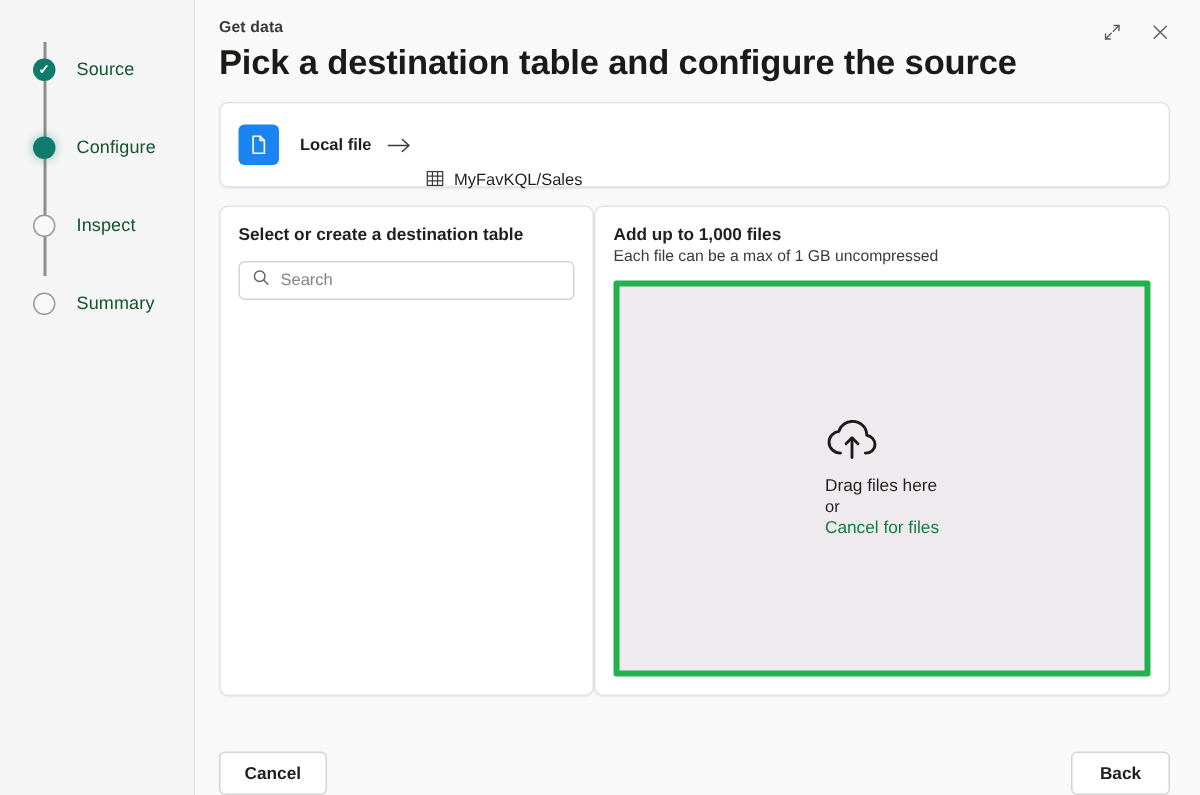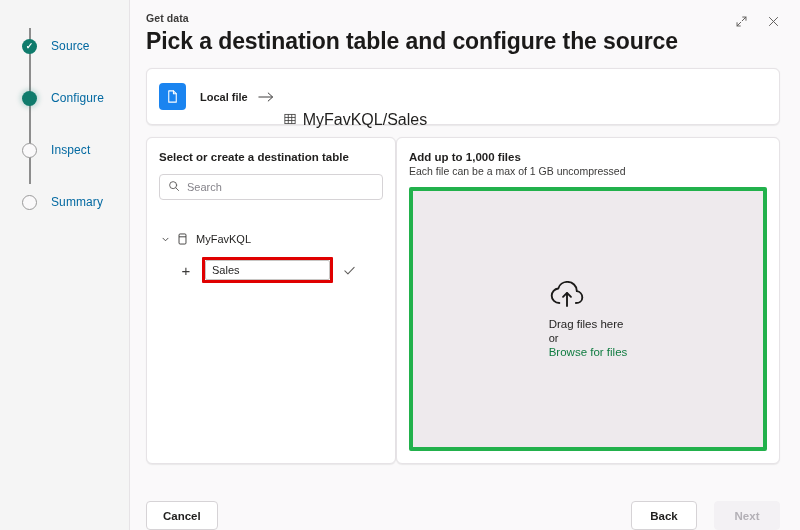--- a/index.html
+++ b/index.html
@@ -68,21 +68,21 @@
     left: 7px;
     top: 8px;
     width: 1.6px;
     height: 156px;
     background: #8d8d8d;
     z-index: 1;
   }
   .step-label {
     margin-left: 14px;
     font-size: 12px;
-    color: #0369a1;
+    color: #14532d;
     letter-spacing: .1px;
     white-space: nowrap;
   }
 
   
   .main {
     flex: 1 1 auto;
     position: relative;
     padding: 12px 20px 0 16px;
     display: flex;
@@ -142,21 +142,21 @@
     font-weight: bold;
     color: #201f1e;
   }
   .crumb-arrow {
     margin: 0 10px;
     color: #3b3a39;
     display: flex; align-items: center;
   }
   .crumb-tbl {
     display: flex; align-items: center; gap: 7px;
-    font-size: 16px;
+    font-size: 11px;
     color: #201f1e;
     margin-top: 47px;
   }
 
   
   .cols {
     display: flex;
     gap: 0;
     margin-top: 12px;
     flex: 1 1 auto;
@@ -192,21 +192,21 @@
   
   .search {
     height: 26px;
     border: 1px solid #d6d3d6;
     border-radius: 4px;
     background: #fff;
     display: flex;
     align-items: center;
     padding: 0 8px;
     gap: 7px;
-    margin-bottom: 28px;
+    margin-bottom: 16px;
   }
   .search input {
     border: 0; outline: 0;
     font-family: "Liberation Sans", sans-serif;
     font-size: 11px;
     color: #605e5c;
     background: transparent;
     width: 100%;
   }
   .search input::placeholder { color: #85838a; }
@@ -403,74 +403,45 @@
         <div class="search">
           <span>
             <svg width="12" height="12" viewBox="0 0 14 14" fill="none" stroke="#605e5c" stroke-width="1.1" stroke-linecap="round">
               <circle cx="6" cy="6" r="4.1"></circle>
                 <path d="M9.2 9.2l3.1 3.1"></path>
             </svg>
           </span>
           <input type="text" placeholder="Search" style="">
         </div>
 
-        <div class="tree">
-          <div class="tree-row">
-            <span class="chev">
-              <svg width="9" height="9" viewBox="0 0 12 12" fill="none" stroke="#3b3a39" stroke-width="1.15" stroke-linecap="round" stroke-linejoin="round">
-                <path d="M2.6 4.3L6 7.7l3.4-3.4"></path>
-              </svg>
-            </span>
-            <span class="db-ico">
-              <svg width="11" height="12" viewBox="0 0 12 13" fill="none" stroke="#3b3a39" stroke-width="1">
-                <rect x="2.2" y="1" width="7.6" height="11" rx="1.2"></rect>
-                <path d="M2.2 4.1h7.6"></path>
-              </svg>
-            </span>
-            <span class="tree-lbl">MyFavKQL</span>
-          </div>
-
-          <div class="tree-child">
-            <span class="plus">+</span>
-            <span class="redbox">
-              <input class="name-input" type="text" value="Sales" style="">
-            </span>
-            <span class="ok-check">
-              <svg width="13" height="13" viewBox="0 0 14 14" fill="none" stroke="#605e5c" stroke-width="1.1" stroke-linecap="round" stroke-linejoin="round">
-                <path d="M2 7.4l3.3 3.3L12 3.6"></path>
-              </svg>
-            </span>
-          </div>
-        </div>
       </div>
 
       <div class="card card-right">
         <div class="sec-title tight">Add up to 1,000 files</div>
         <div class="sec-sub">Each file can be a max of 1 GB uncompressed</div>
 
         <div class="dropzone">
           <div class="dz-inner">
             <div class="dz-cloud">
               <svg width="36" height="27" viewBox="0 0 40 30" fill="none" stroke="#1b1a19" stroke-width="2.1" stroke-linecap="round" stroke-linejoin="round">
                 <path d="M11.5 24.5C6.8 24.5 3 20.9 3 16.4c0-4.1 3.2-7.5 7.3-8 1.2-4.3 5.3-7.4 10.1-7.4 5.8 0 10.5 4.5 10.5 10v.3c3.5.5 6.1 3.4 6.1 6.9 0 3.9-3.2 6.3-7.1 6.3"></path>
                 <path d="M20 27.8V13.6"></path>
                 <path d="M15.6 17.6L20 13.2l4.4 4.4"></path>
               </svg>
             </div>
             <div class="dz-line1">Drag files here</div>
             <div class="dz-or">or</div>
-            <div class="dz-link">Browse for files</div>
+            <div class="dz-link">Cancel for files</div>
           </div>
         </div>
       </div>
 
     </div>
 
     <div class="footer">
       <button class="btn">Cancel</button>
       <div class="footer-right">
         <button class="btn">Back</button>
-        <button class="btn disabled">Next</button>
       </div>
     </div>
 
   </div>
 </div>
 
 </body></html>

